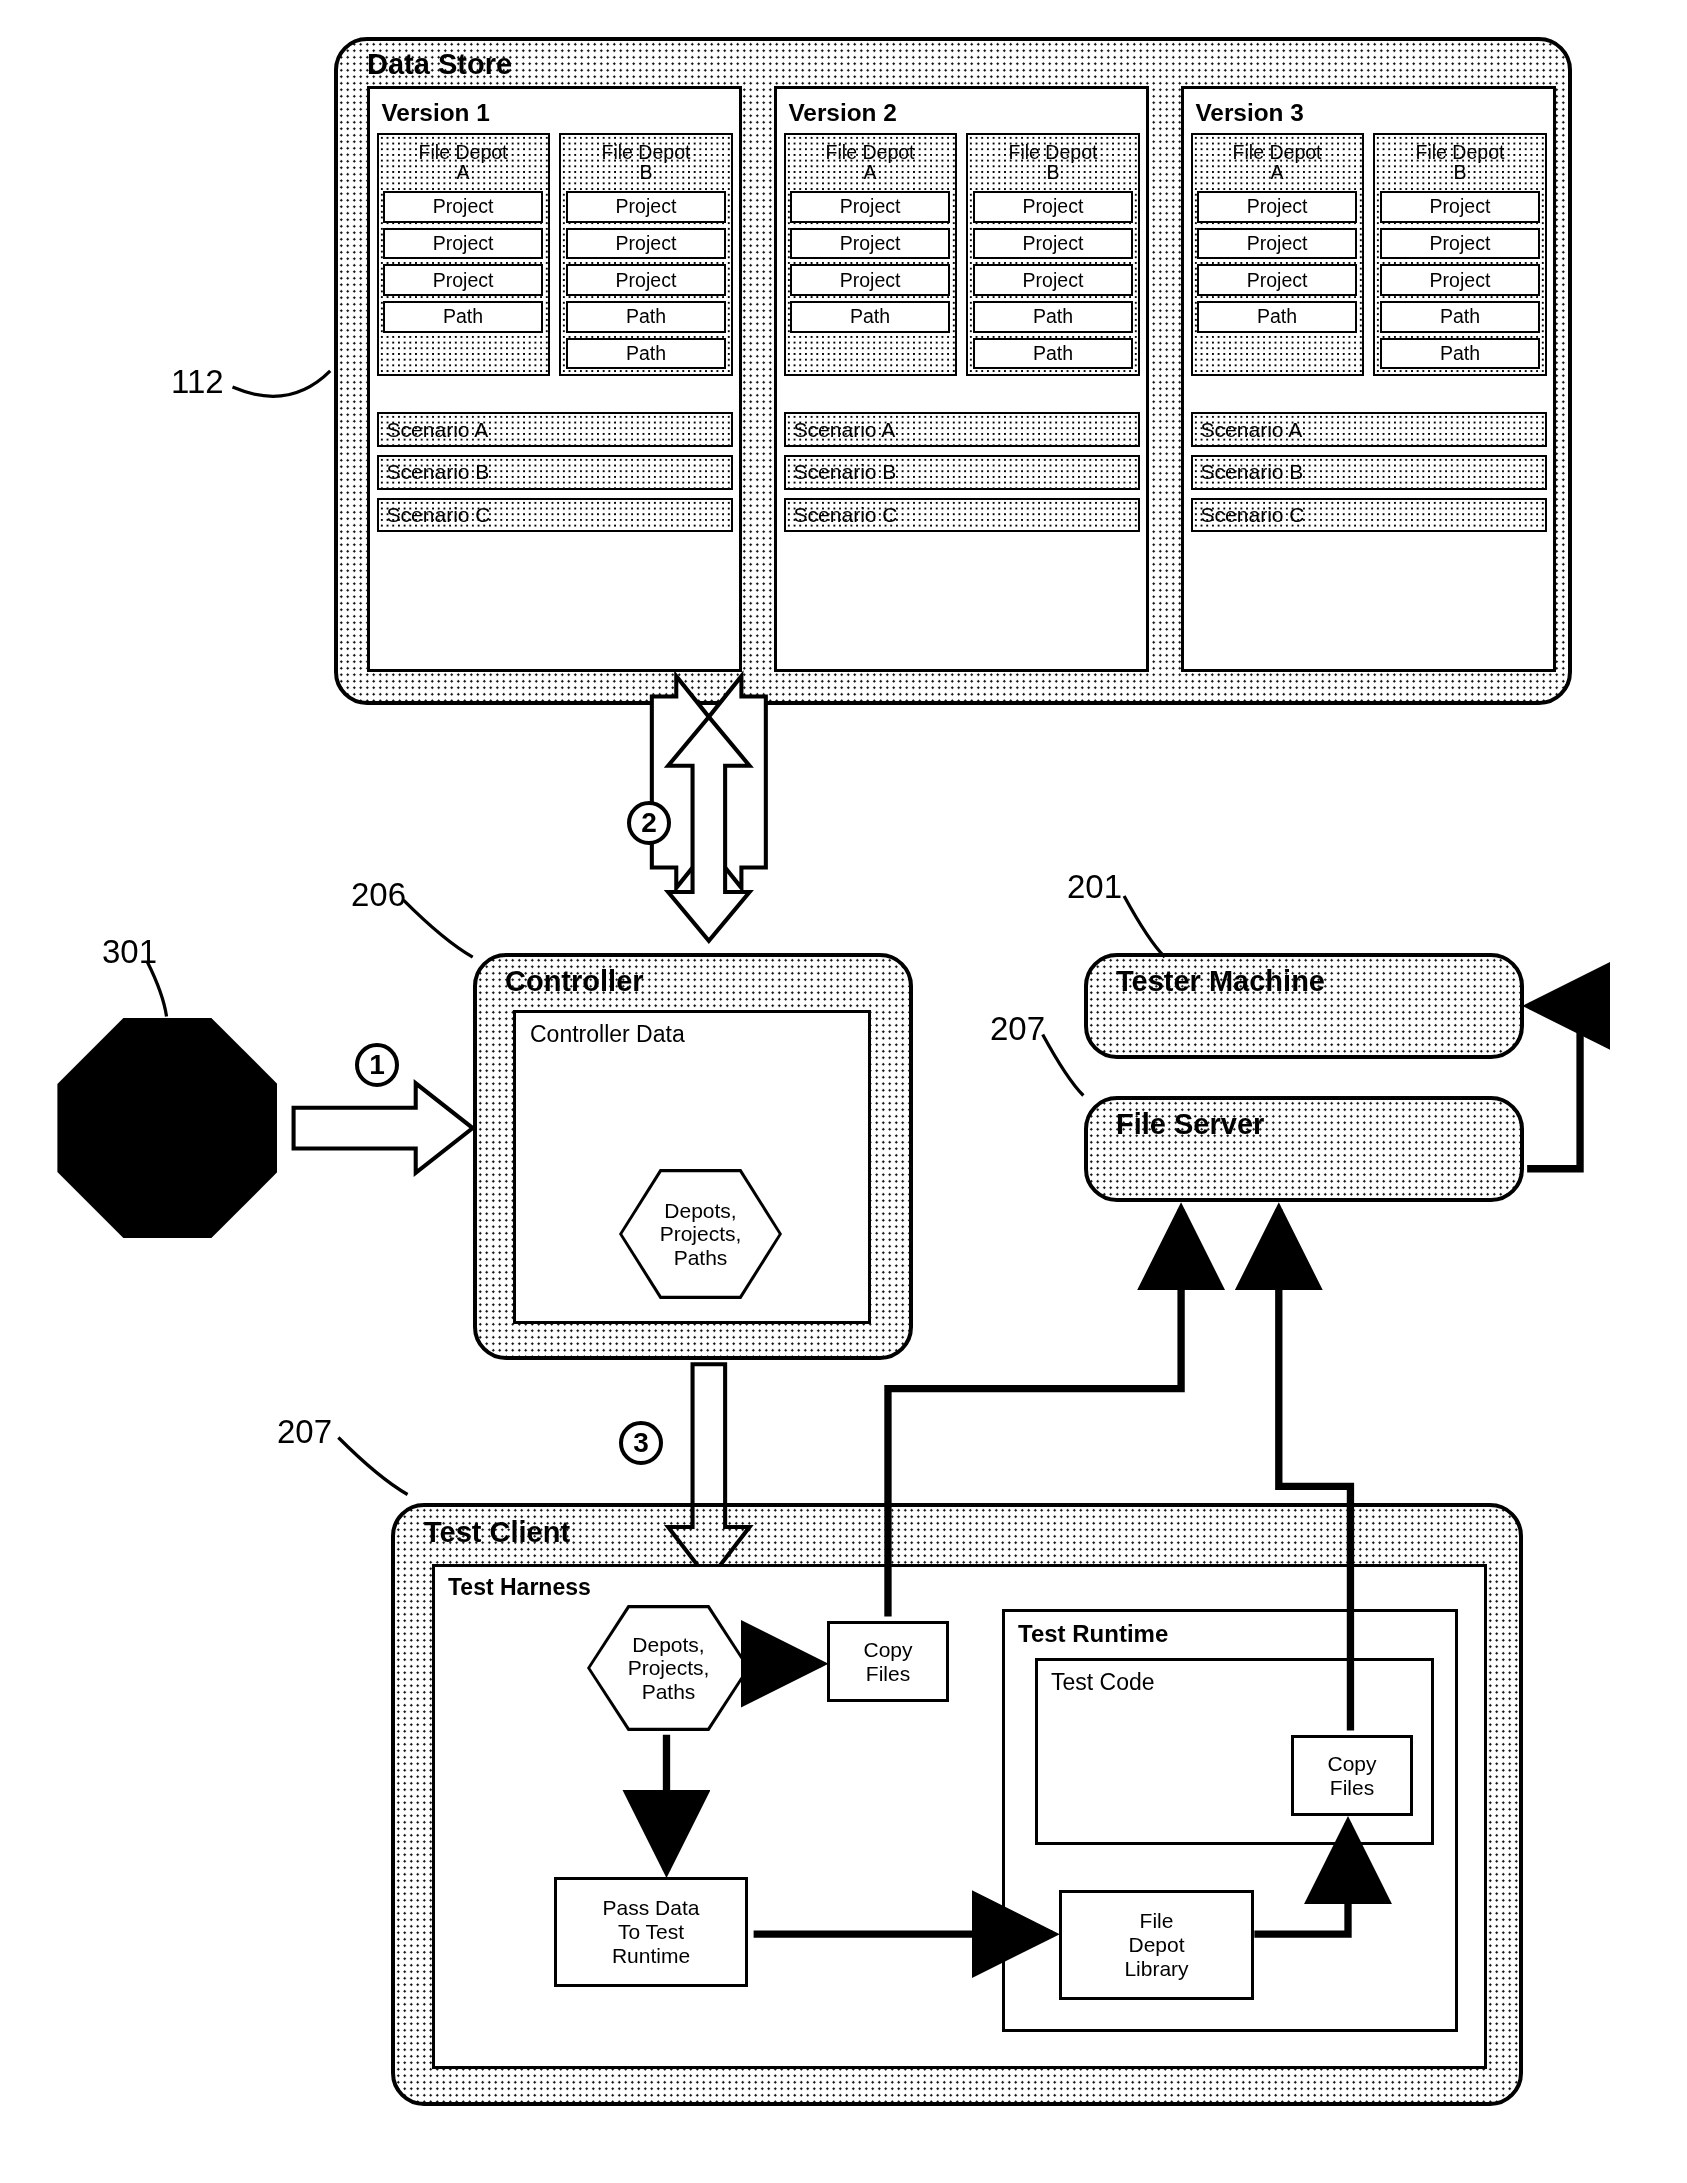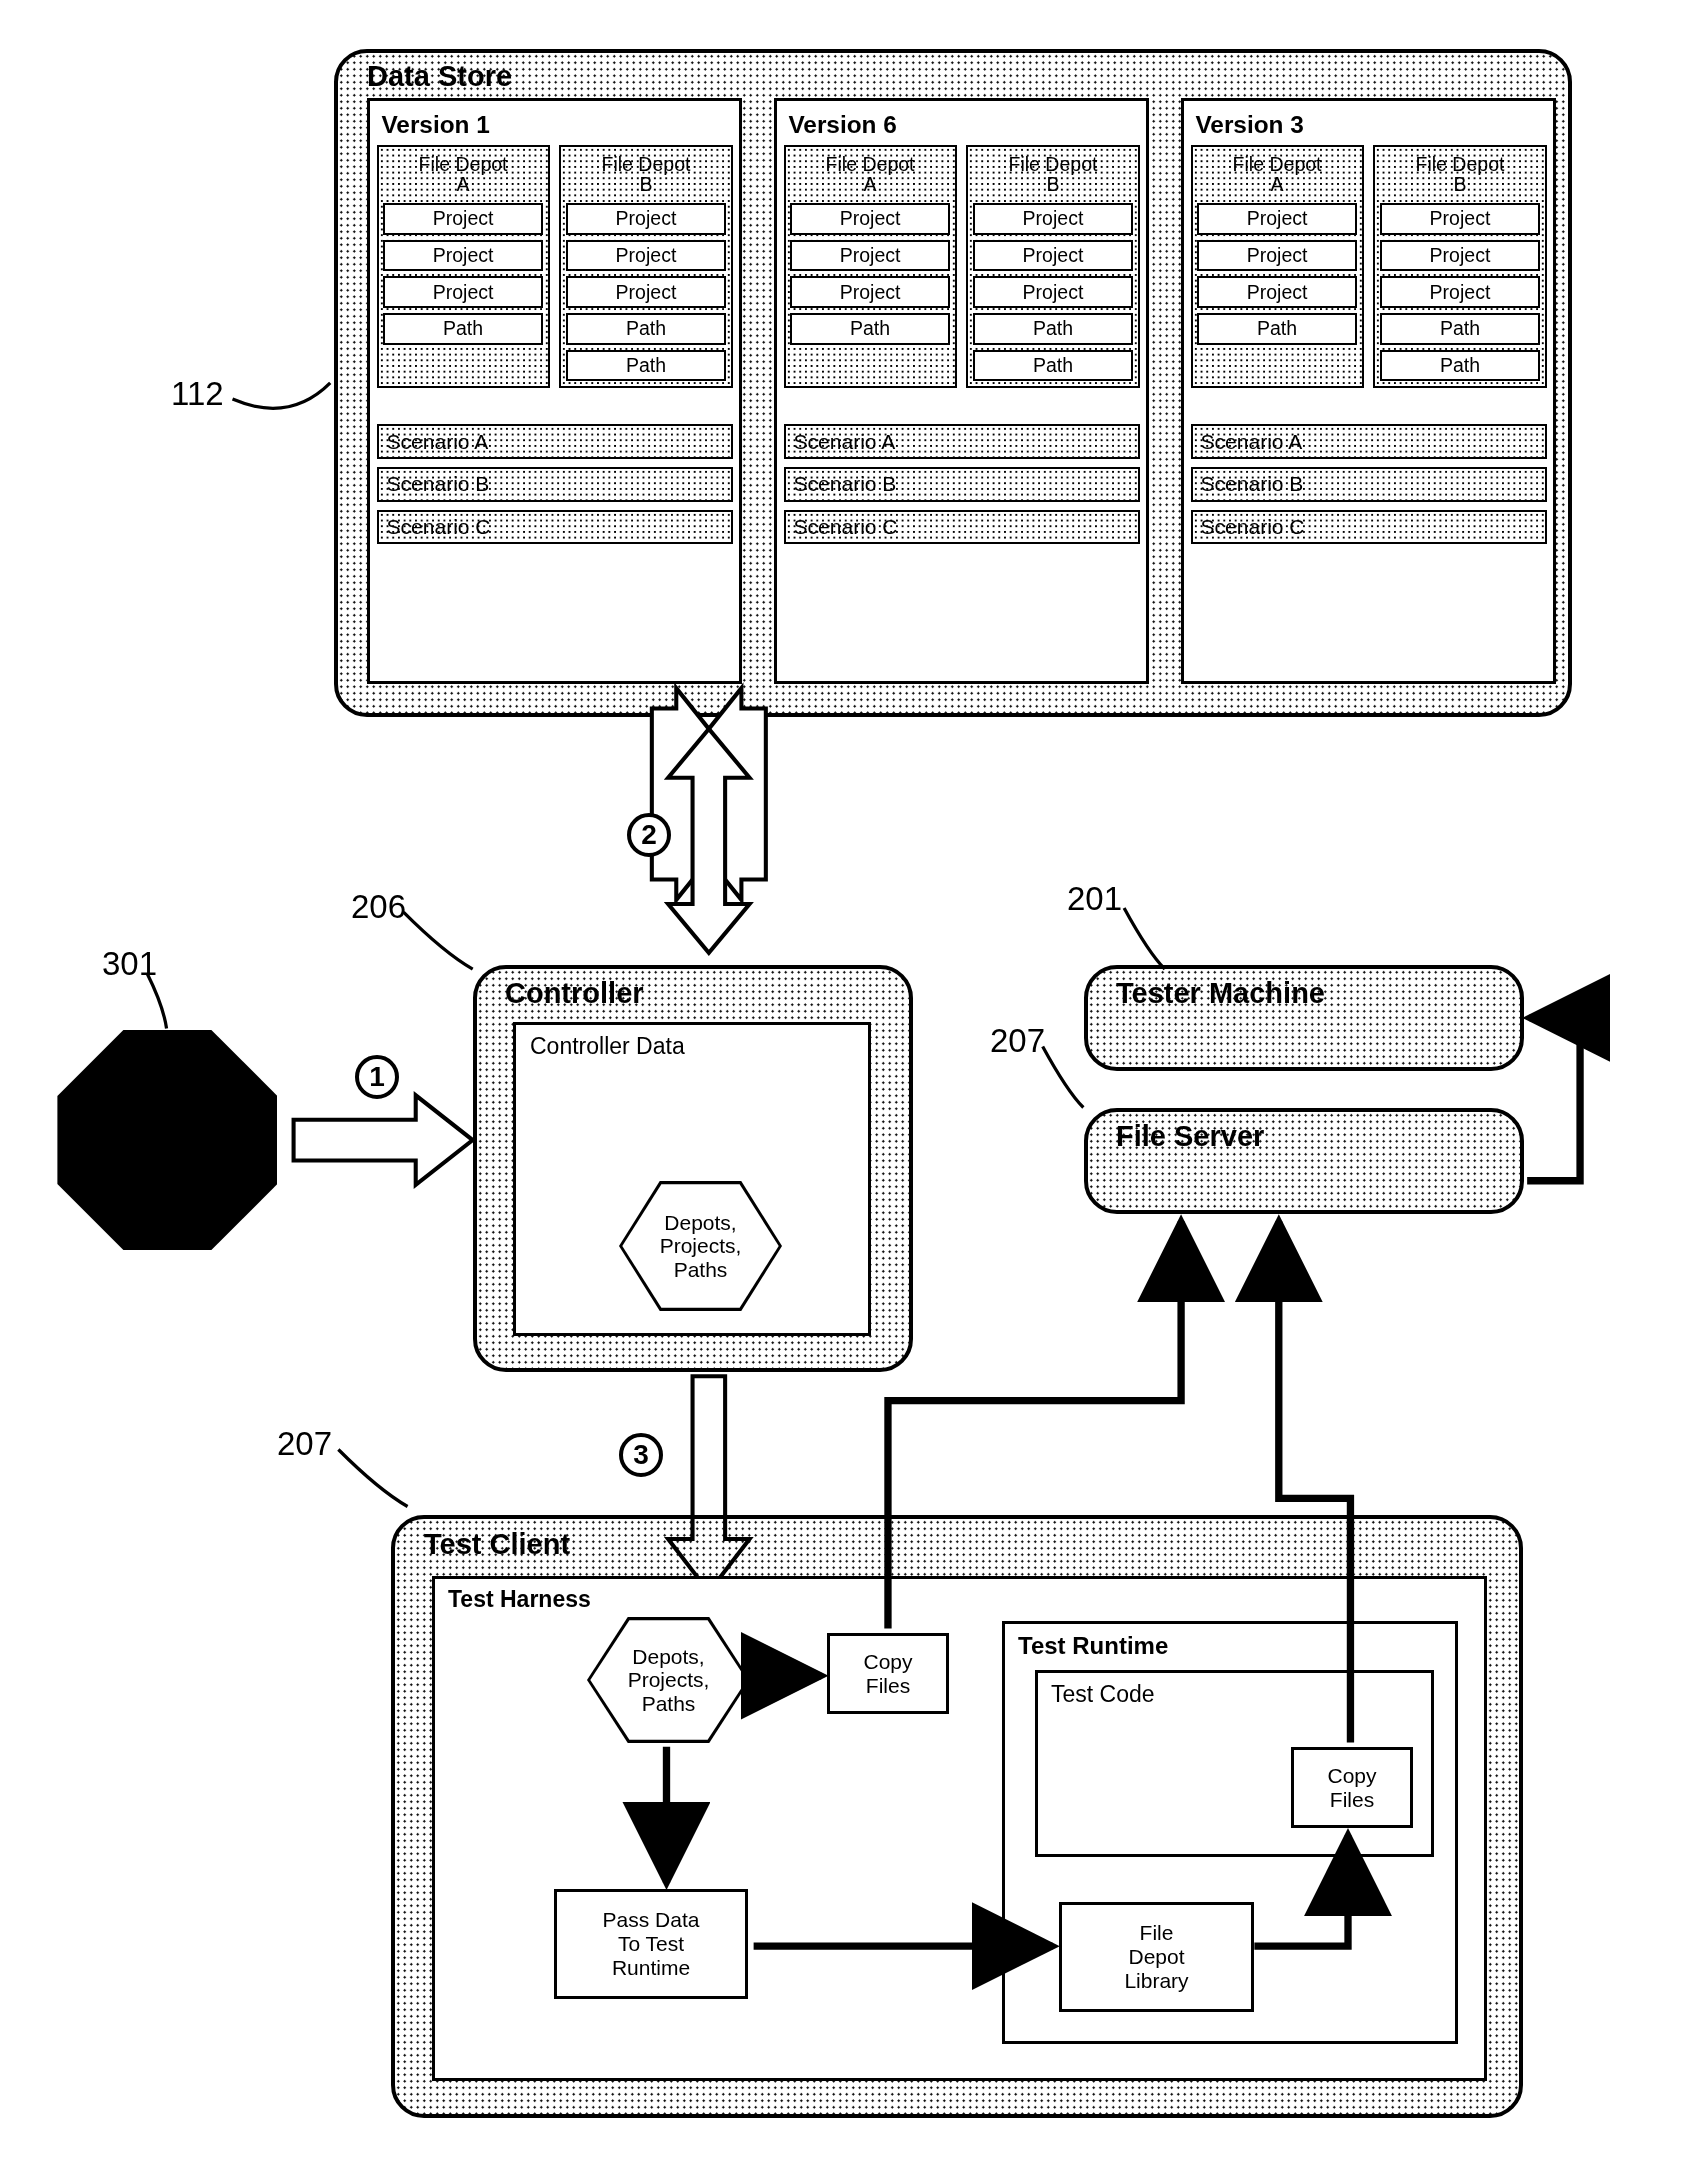--- a/index.html
+++ b/index.html
@@ -6,21 +6,21 @@
   body {
     font-family: Arial, Helvetica, sans-serif;
     background: #fff;
     margin: 0;
     padding: 33px;
   }
   .canvas {
     position: relative;
     width: 1622px;
     height: 2117px;
-    margin: 16px auto;
+    margin: 4px auto;
   }
   .dotbox {
     position: absolute;
     border: 4.1px solid #000;
     border-radius: 33px;
     background-image: radial-gradient(#000 1.1px, transparent 1.1px);
     background-size: 6.5px 6.5px;
     background-position: 0 0;
   }
   .plainbox {
@@ -185,21 +185,21 @@
             <div class="pill">Path</div>
             <div class="pill">Path</div>
           </div>
         </div>
         <div style="height: 28px;"></div>
         <div class="scenario">Scenario A</div>
         <div class="scenario">Scenario B</div>
         <div class="scenario">Scenario C</div>
       </div>
       <div class="version" style="left: 741px; top: 49px; width: 375px; height: 586px;">
-        <div class="version-title">Version 6</div>
+        <div class="version-title">Version 2</div>
         <div class="depotrow">
           <div class="depot">
             <div class="depot-title" style="white-space: pre-line;">File Depot
 A</div>
             <div class="pill">Project</div>
             <div class="pill">Project</div>
             <div class="pill">Project</div>
             <div class="pill">Path</div>
           </div>
           <div class="depot">

